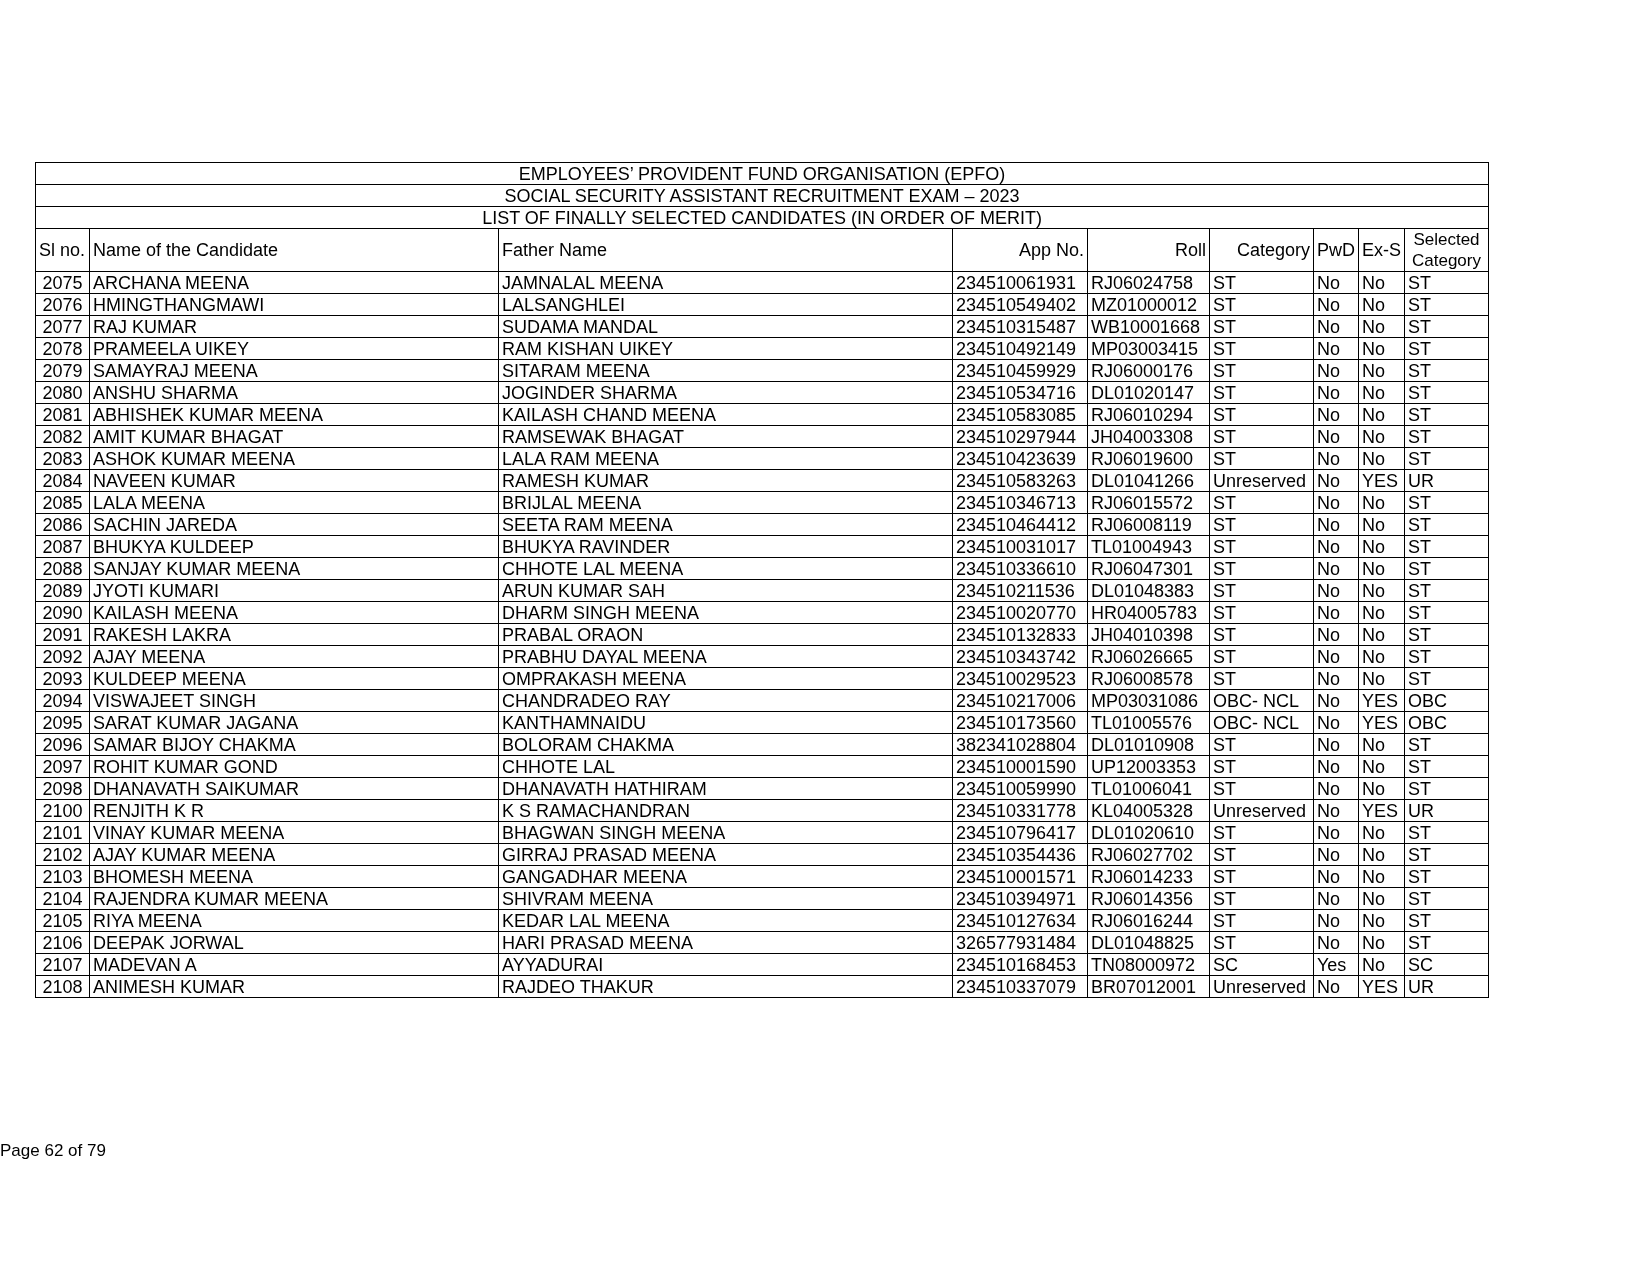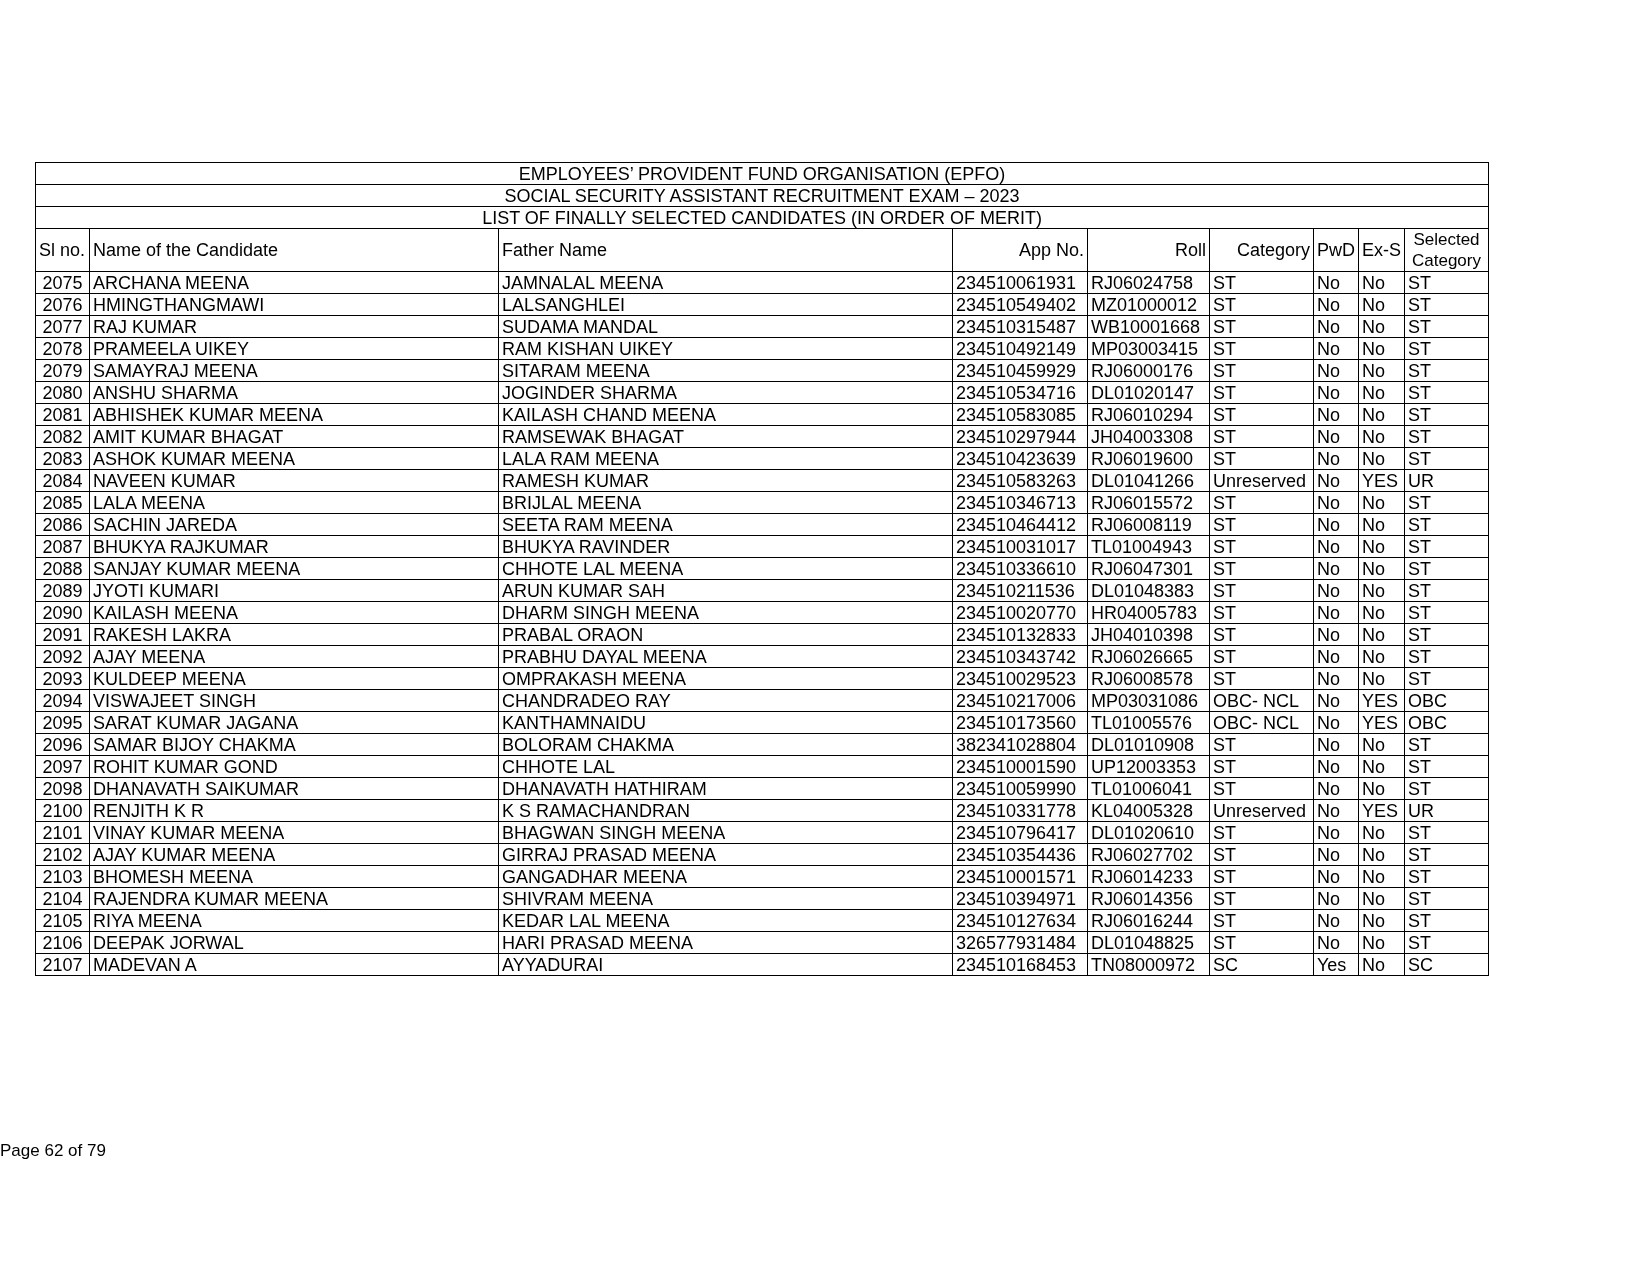--- a/index.html
+++ b/index.html
@@ -179,21 +179,21 @@
         <td class="l">SEETA RAM MEENA</td>
         <td class="l">234510464412</td>
         <td class="l">RJ06008119</td>
         <td class="l">ST</td>
         <td class="l">No</td>
         <td class="l">No</td>
         <td class="l">ST</td>
       </tr>
       <tr>
         <td class="r">2087</td>
-        <td class="l">BHUKYA RAJKUMAR</td>
+        <td class="l">BHUKYA KULDEEP</td>
         <td class="l">BHUKYA RAVINDER</td>
         <td class="l">234510031017</td>
         <td class="l">TL01004943</td>
         <td class="l">ST</td>
         <td class="l">No</td>
         <td class="l">No</td>
         <td class="l">ST</td>
       </tr>
       <tr>
         <td class="r">2088</td>
@@ -397,16 +397,27 @@
         <td class="r">2107</td>
         <td class="l">MADEVAN A</td>
         <td class="l">AYYADURAI</td>
         <td class="l">234510168453</td>
         <td class="l">TN08000972</td>
         <td class="l">SC</td>
         <td class="l">Yes</td>
         <td class="l">No</td>
         <td class="l">SC</td>
       </tr>
+      <tr>
+        <td class="r">2108</td>
+        <td class="l">ANIMESH KUMAR</td>
+        <td class="l">RAJDEO THAKUR</td>
+        <td class="l">234510337079</td>
+        <td class="l">BR07012001</td>
+        <td class="l">Unreserved</td>
+        <td class="l">No</td>
+        <td class="l">YES</td>
+        <td class="l">UR</td>
+      </tr>
     </tbody>
 </table>
 
 <div id="footer">Page 62 of 79</div>
 
 </body></html>

